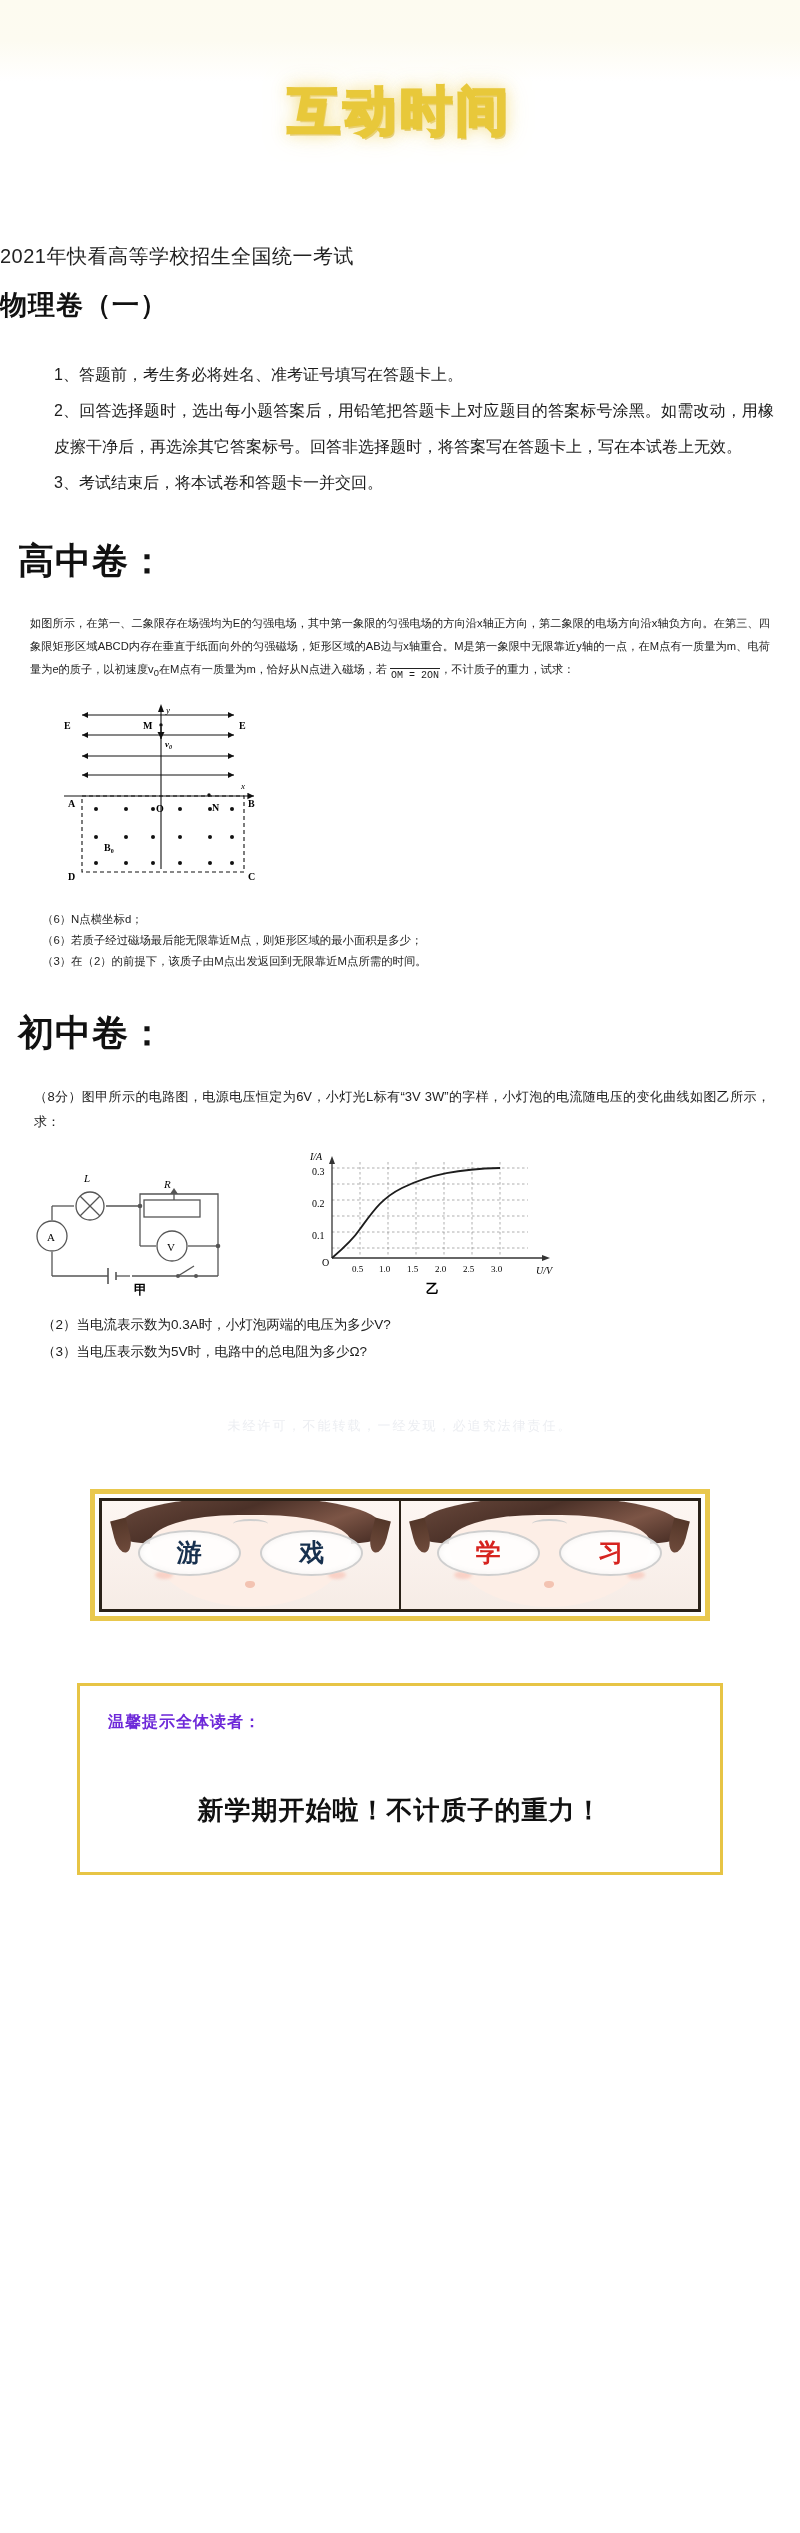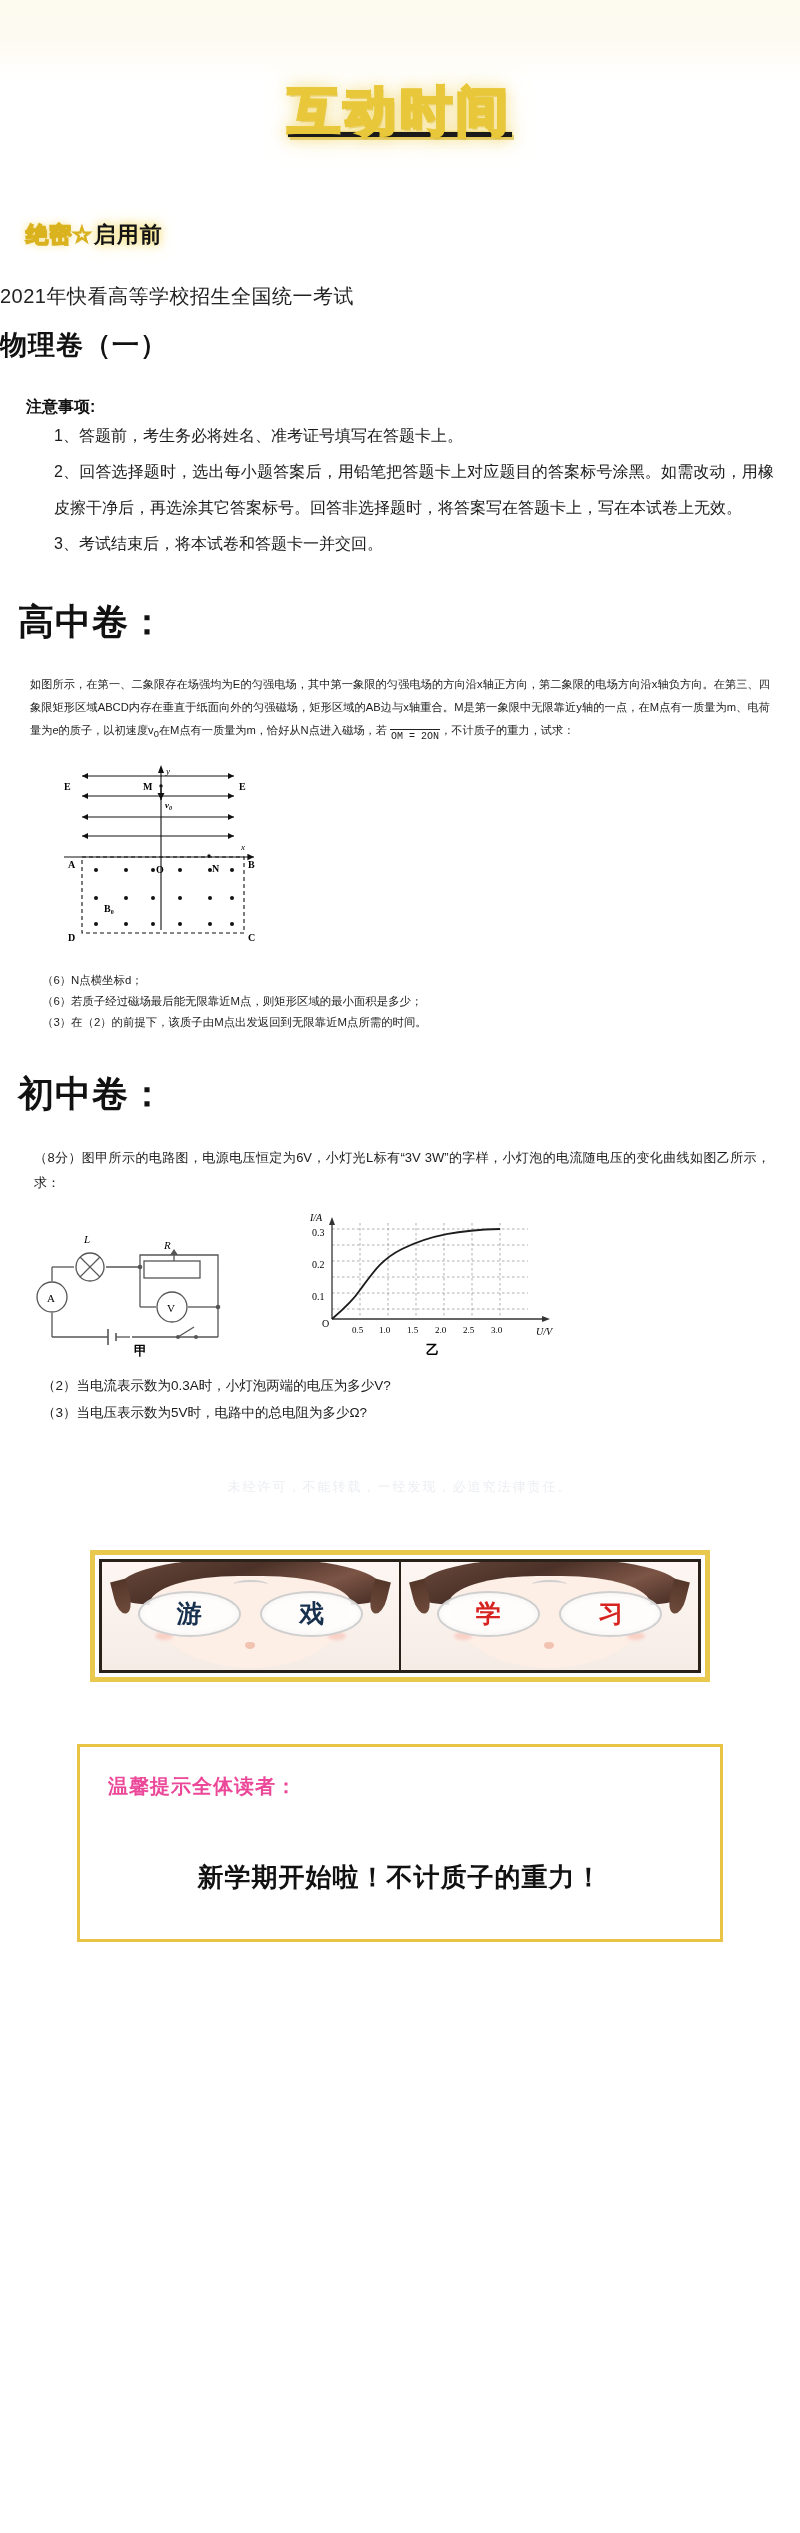--- a/index.html
+++ b/index.html
@@ -19,21 +19,20 @@
   }
 
   
   .hero{
     height:215px;
     display:flex;
     align-items:center;
     justify-content:center;
     padding-top:8px;
     box-sizing:border-box;
-    text-decoration:underline;
   }
   .hero-title{
     font-size:52px;
     font-weight:bold;
     letter-spacing:4px;
     color:#fdfaf0;
     -webkit-text-stroke:3px #e8c83a;
     text-shadow:
        0 0 2px #e0bc22,
        0 0 14px rgba(240,210,90,.85),
@@ -204,57 +203,52 @@
   
   .final-box{
     margin:62px auto 0 auto;
     width:646px;
     border:3px solid #e7c445;
     box-sizing:border-box;
     padding:26px 0 44px 0;
     background:#fff;
   }
   .final-lead{
-    font-size:20px;
+    font-size:16px;
     font-weight:bold;
     margin-left:28px;
     letter-spacing:1px;
-    color:#ec4899;
+    color:#6d28d9;
   }
   .final-main{
     text-align:center;
     font-size:26px;
     font-weight:bold;
     margin-top:60px;
     letter-spacing:1px;
     color:#111;
   }
   .tail{ height:60px; }
 </style>
 </head>
 <body>
 
 <div class="page">
 
   <div class="hero">
     <div class="hero-title">互动时间</div>
   </div>
 
-  <div class="secret-line">
-    <span class="secret-gold">绝密☆</span>
-    <span class="secret-black">启用前</span>
-  </div>
 
   <div class="exam-head">
     <div class="exam-sub">2021年快看高等学校招生全国统一考试</div>
     <div class="exam-title">物理卷（一）</div>
   </div>
 
   <div class="notice">
-    <div class="notice-head">注意事项:</div>
     <div class="notice-item">1、答题前，考生务必将姓名、准考证号填写在答题卡上。</div>
     <div class="notice-item">2、回答选择题时，选出每小题答案后，用铅笔把答题卡上对应题目的答案标号涂黑。如需改动，用橡皮擦干净后，再选涂其它答案标号。回答非选择题时，将答案写在答题卡上，写在本试卷上无效。</div>
     <div class="notice-item">3、考试结束后，将本试卷和答题卡一并交回。</div>
   </div>
 
   <div class="sec-head">高中卷：</div>
 
   <div class="prob">
     <span>如图所示，在第一、二象限存在场强均为E的匀强电场，其中第一象限的匀强电场的方向沿x轴正方向，第二象限的电场方向沿x轴负方向。在第三、四象限矩形区域ABCD内存在垂直于纸面向外的匀强磁场，矩形区域的AB边与x轴重合。M是第一象限中无限靠近y轴的一点，在M点有一质量为m、电荷量为e的质子，以初速度v</span><sub>0</sub><span>在M点有一质量为m，恰好从N点进入磁场，若</span>
     <span class="formula"><span class="ovl">OM = 2ON</span></span><span>，不计质子的重力，试求：</span>

